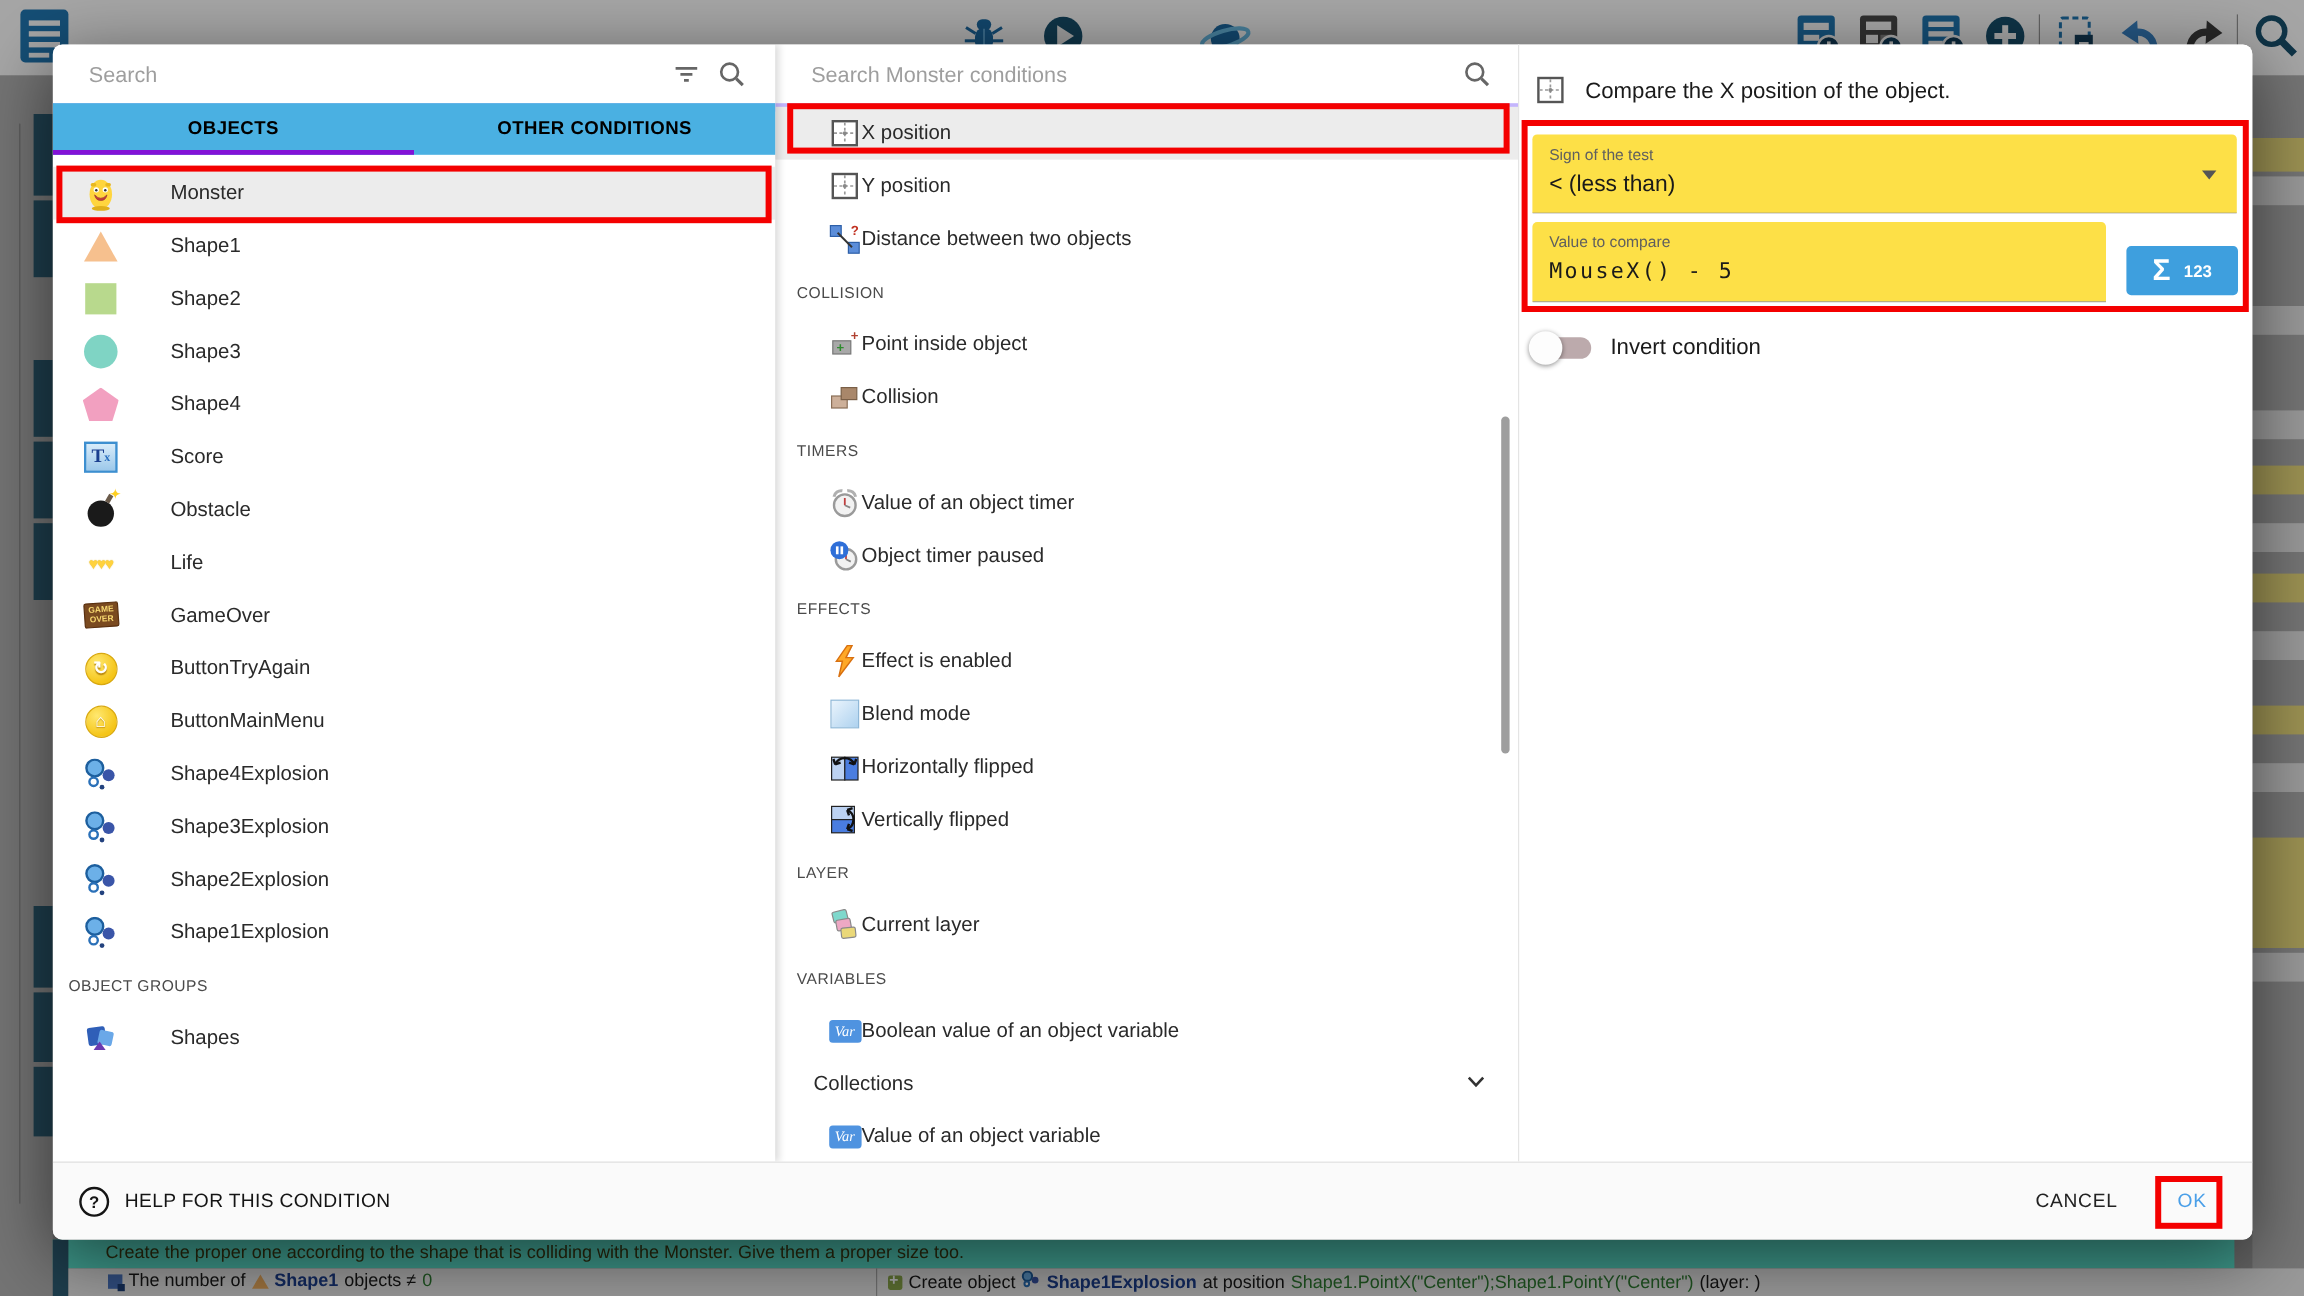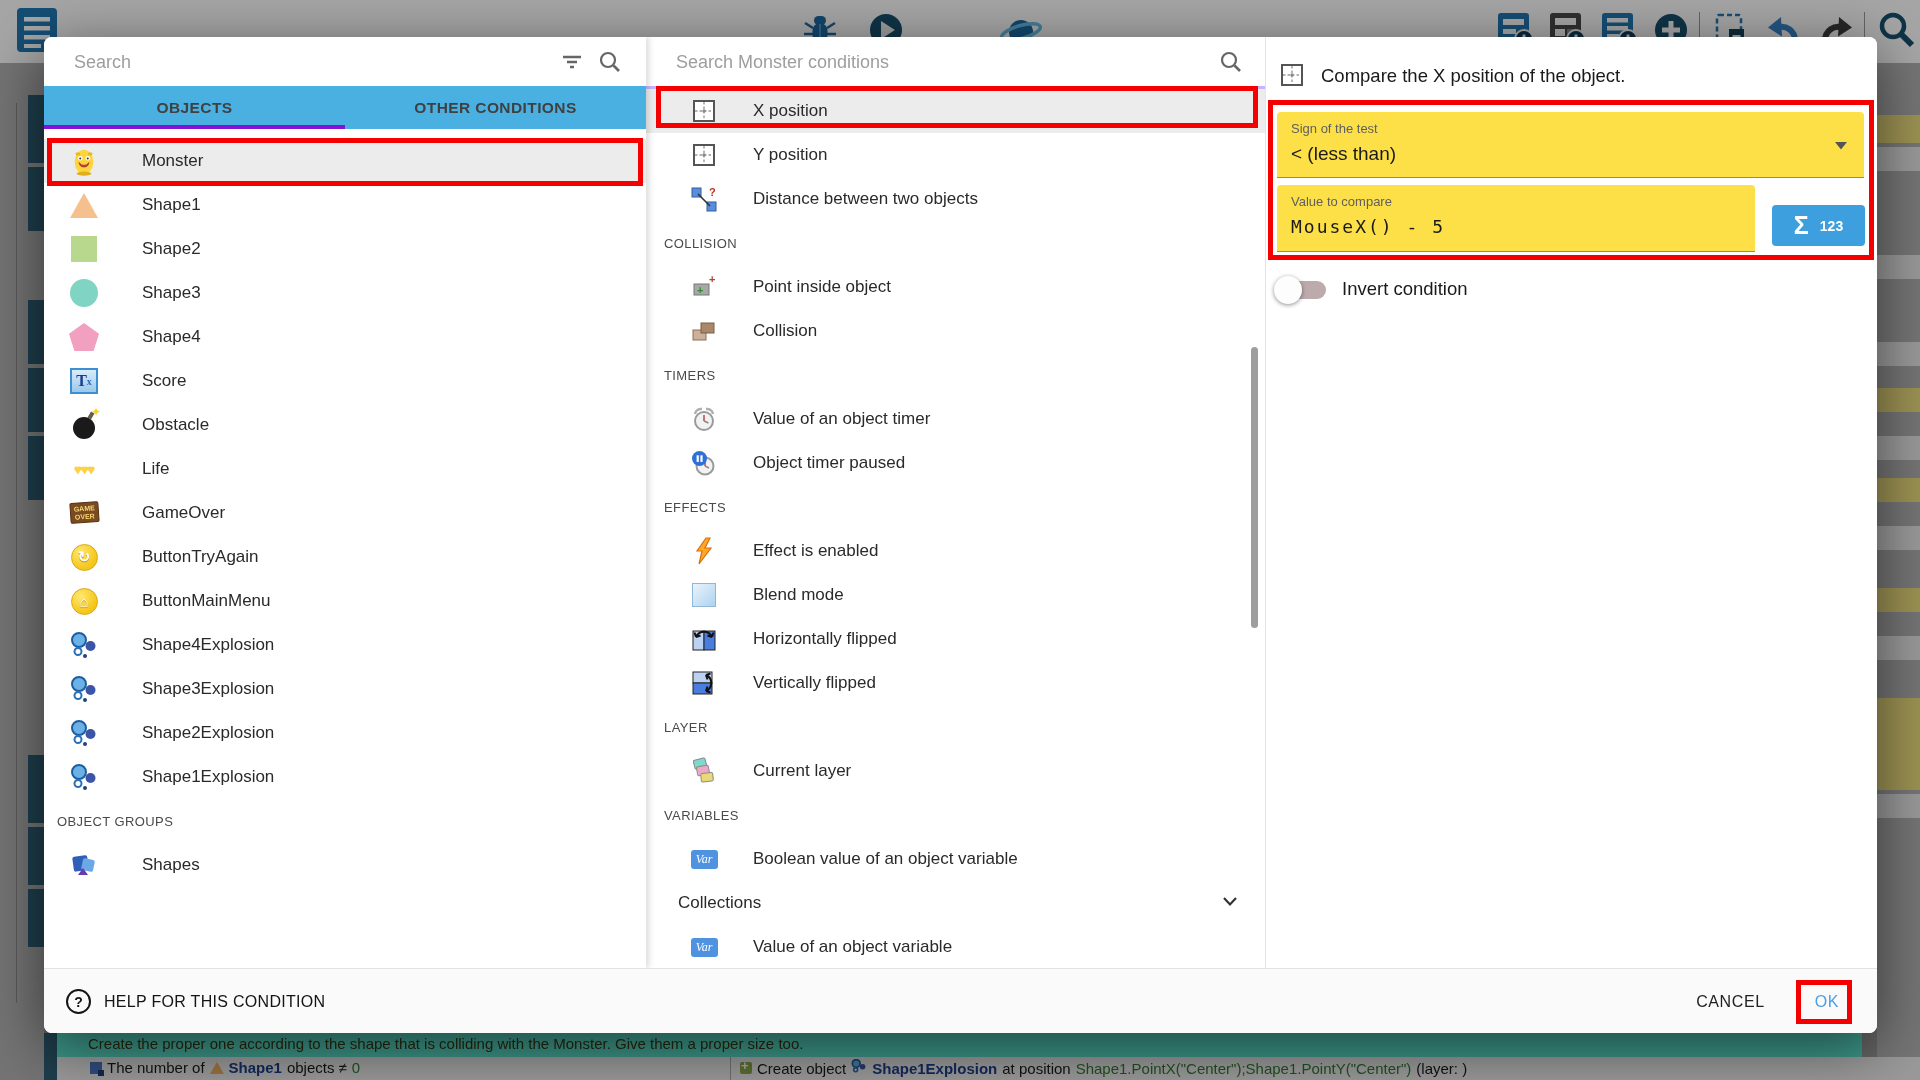--- a/index.html
+++ b/index.html
@@ -38,36 +38,36 @@
     border-radius:8px;box-shadow:0 14px 60px rgba(0,0,0,.55);z-index:10;overflow:hidden;}
   .panel-left{position:absolute;left:0;top:0;width:602px;height:931px;background:#fff;box-shadow:3px 0 6px rgba(0,0,0,.14);z-index:3;}
   .panel-mid{position:absolute;left:602px;top:0;width:619px;height:931px;background:#fff;border-right:1px solid #e4e4e4;z-index:2;}
   .panel-right{position:absolute;left:1221px;top:0;width:612px;height:931px;background:#fff;}
   .search-row{position:absolute;left:0;top:0;height:49px;border-bottom:7px solid #c4b5fd;}
   .search-row input{border:none;outline:none;height:48px;font-size:18px;color:#444;background:transparent;
     font-family:"Liberation Sans",sans-serif;}
   .search-row input::placeholder{color:#9e9e9e;}
   .sr-ic{position:absolute;top:13px;}
   .tabbar{position:absolute;left:0;top:49px;width:602px;height:43px;background:#4ab0e2;display:flex;}
-  .tab{flex:1;display:flex;align-items:center;justify-content:center;color:#404040;font-weight:bold;
+  .tab{flex:1;display:flex;align-items:center;justify-content:center;color:#000000;font-weight:bold;
     font-size:15.5px;letter-spacing:.4px;}
   .tab-indicator{position:absolute;left:0;top:88px;width:301px;height:4px;background:#8312d6;z-index:4;}
   .obj-list{position:absolute;left:0;top:102px;width:602px;}
   .obj-row{height:44px;display:flex;align-items:center;}
   .obj-row.selected{background:#ececec;}
   .obj-icon{width:32px;height:32px;margin-left:24px;display:flex;align-items:center;justify-content:center;flex:none;}
   .obj-label{margin-left:42px;font-size:17px;color:#2a2a2a;white-space:nowrap;}
   .obj-header,.cond-header{height:44px;display:flex;align-items:center;font-size:13px;color:#4a4a4a;letter-spacing:.4px;}
   .obj-header{padding-left:13px;}
   .cond-list{position:absolute;left:0;top:52px;width:619px;}
   .cond-row{height:44px;display:flex;align-items:center;}
   .cond-row.selected{background:#ececec;}
   .cond-header{padding-left:18px;}
   .cond-icon{width:28px;height:28px;margin-left:44px;display:flex;align-items:center;justify-content:center;flex:none;}
-  .cond-label{margin-left:35px;font-size:17px;color:#2a2a2a;white-space:nowrap;}
+  .cond-label{font-size:17px;color:#2a2a2a;white-space:nowrap;}
   .cond-row.no-icon .cond-label{margin-left:32px;}
   .chevron{margin-left:auto;margin-right:24px;}
   .mid-scrollbar{position:absolute;right:7px;top:310px;width:7px;height:281px;border-radius:4px;background:#9e9e9e;}
   
   .rp-icon{position:absolute;left:14px;top:25px;}
   .rp-title{position:absolute;left:56px;top:28px;font-size:18.5px;color:#1a1a1a;}
   .field{position:absolute;background:#fde047;border-bottom:1px solid #8a8a8a;border-radius:4px 4px 0 0;}
   .f-sign{left:12px;top:75px;width:587px;height:65px;}
   .f-val{left:12px;top:148px;width:478px;height:66px;}
   .f-label{position:absolute;left:14px;top:9px;font-size:13px;color:#5f5f5f;}

